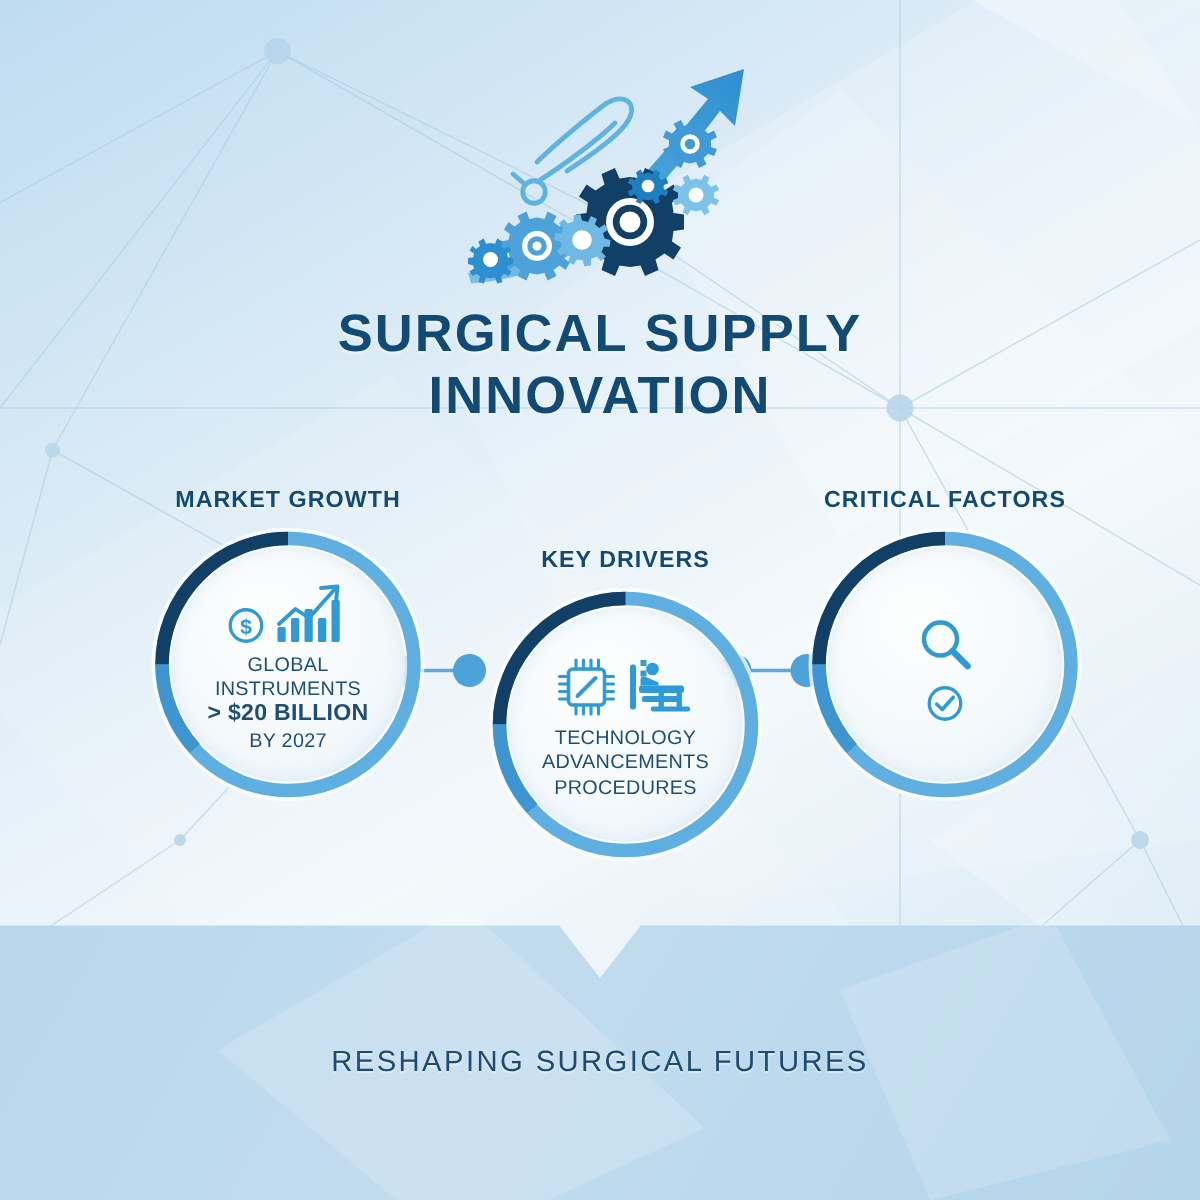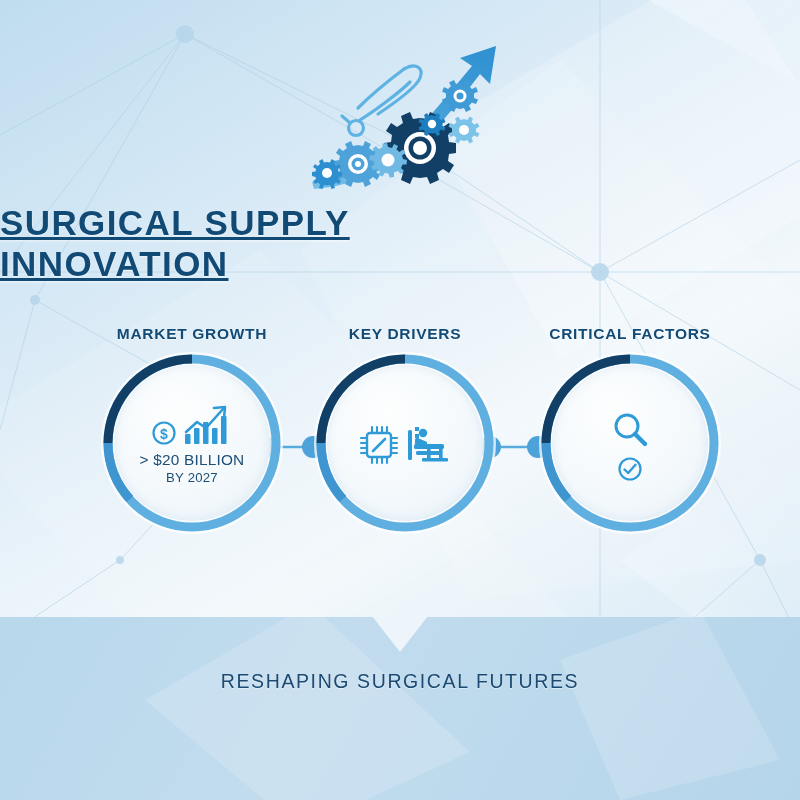--- a/index.html
+++ b/index.html
@@ -37,43 +37,42 @@
   .hero {
     position:absolute;
     left:300px; top:36px;
     width:220px; height:160px;
   }
 
   
   .title {
     position:absolute;
     left:0; top:202px; width:800px;
-    text-align:left;
+    text-align:center;
     color:#124a76;
     font-size:35px;
     font-weight:bold;
     letter-spacing:1.4px;
     line-height:1.18;
     text-shadow:0 1px 2px rgba(255,255,255,.65);
-    text-decoration:underline;
   }
   .title .l2 { display:block; }
 
   
   .nodes {
     position:absolute;
     left:0; top:325px; width:800px; height:230px;
   }
   .node {
     position:absolute;
     width:200px; height:230px;
     top:0;
   }
   .node.n0 { left:92px; }
-  .node.n1 { left:305px; }
+  .node.n1 { left:317px;margin-top:40px; }
   .node.n2 { left:530px; }
 
   .node-header {
     width:100%;
     text-align:center;
     color:#124a76;
     font-size:15.5px;
     font-weight:bold;
     letter-spacing:.7px;
     margin-bottom:8px;
@@ -109,31 +108,31 @@
   }
   .node-text {
     text-align:center;
     color:#1f4e74;
     font-size:13.2px;
     line-height:1.22;
     letter-spacing:.2px;
     margin-top:5px;
     padding:0 6px;
   }
-  .node-text .strong { font-weight:normal; font-size:15.4px; display:block; }
+  .node-text .strong { font-weight:bold; font-size:15.4px; display:block; }
   .node-text .ln { display:block; }
   .below-icon { margin-top:5px; height:28px; display:flex; align-items:center; justify-content:center; }
 
   
   .connector { position:absolute; top:0; left:0; width:800px; height:230px; pointer-events:none; }
 
   
   .footer {
     position:absolute;
-    left:0; top:670px; width:800px;
+    left:0; top:697px; width:800px;
     text-align:center;
     color:#1c4a72;
     font-size:19.5px;
     letter-spacing:1.6px;
     text-shadow:0 1px 1px rgba(255,255,255,.5);
   }
 </style>
 </head>
 <body>
 
@@ -313,20 +312,21 @@
                 <rect x="11" y="24" width="5.5" height="16" rx="1"></rect>
                 <rect x="20" y="18" width="5.5" height="22" rx="1"></rect>
                 <rect x="29" y="24" width="5.5" height="16" rx="1"></rect>
                 <rect x="38" y="12" width="5.5" height="28" rx="1"></rect>
               </g>
               <path d="M3,28 L14,18 L23,24 L40,5" fill="none" stroke="#2f9ad8" stroke-width="2.6" stroke-linecap="round" stroke-linejoin="round"></path>
               <path d="M31,4 L42,3 L41,14" fill="none" stroke="#2f9ad8" stroke-width="2.6" stroke-linecap="round" stroke-linejoin="round"></path>
             </svg>
           </div>
           <div class="node-text">
+            <span class="ln">GLOBAL INSTRUMENTS</span>
             <span class="strong">&gt; $20 BILLION</span>
             <span class="ln">BY 2027</span>
           </div>
         </div>
       </div>
     </div>
 
     <div class="node n1">
       <div class="node-header">KEY DRIVERS</div>
       <div class="ring-wrap">
@@ -358,20 +358,25 @@
                 <rect x="8" y="20" width="30" height="5" rx="1.6"></rect>
                 <rect x="10" y="27" width="26" height="4" rx="1.4"></rect>
                 <rect x="21" y="25" width="3.6" height="11"></rect>
                 <rect x="33" y="25" width="3.6" height="11"></rect>
                 <rect x="16" y="34" width="26" height="3.4" rx="1.2"></rect>
               </g>
               <rect x="9" y="10" width="4" height="4" fill="#2f9ad8"></rect>
               <rect x="9" y="3" width="4" height="4" fill="#2f9ad8"></rect>
             </svg>
           </div>
+          <div class="node-text">
+            <span class="ln">TECHNOLOGY</span>
+            <span class="ln">ADVANCEMENTS</span>
+            <span class="ln">PROCEDURES</span>
+          </div>
         </div>
       </div>
     </div>
 
     <div class="node n2">
       <div class="node-header">CRITICAL FACTORS</div>
       <div class="ring-wrap">
         <svg class="ring-svg" width="184" height="184" viewBox="0 0 184 184">
           <circle cx="92" cy="92" r="84" fill="none" stroke="#ffffff" stroke-width="14" opacity=".75"></circle>
           <circle cx="92" cy="92" r="84" fill="none" stroke="#5fb0e0" stroke-width="9"></circle>

